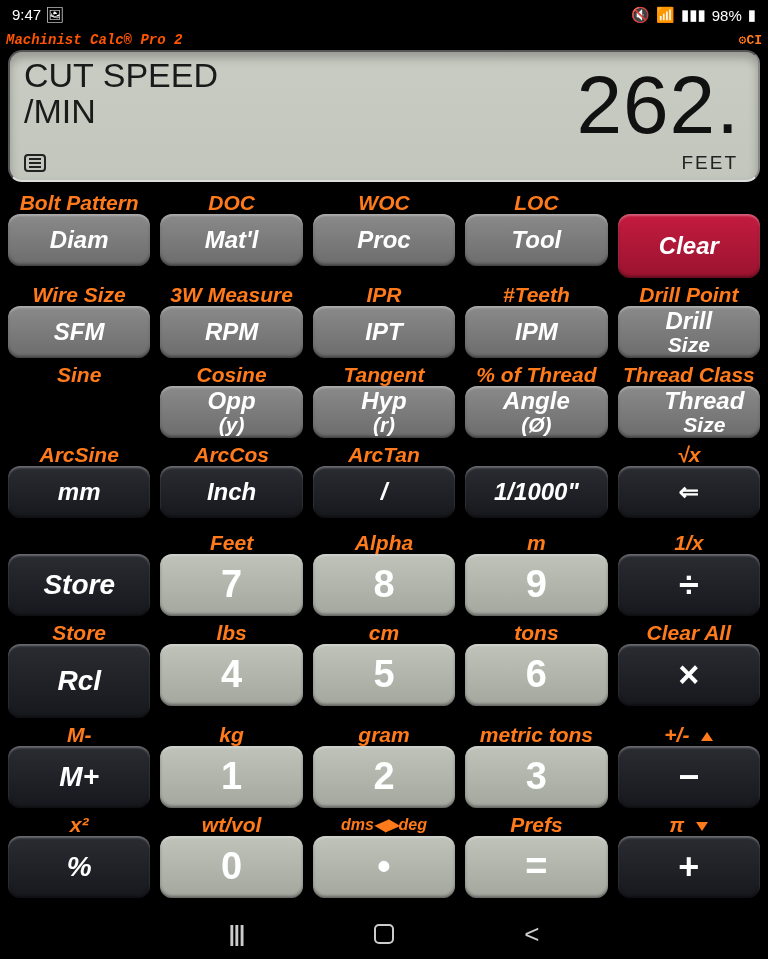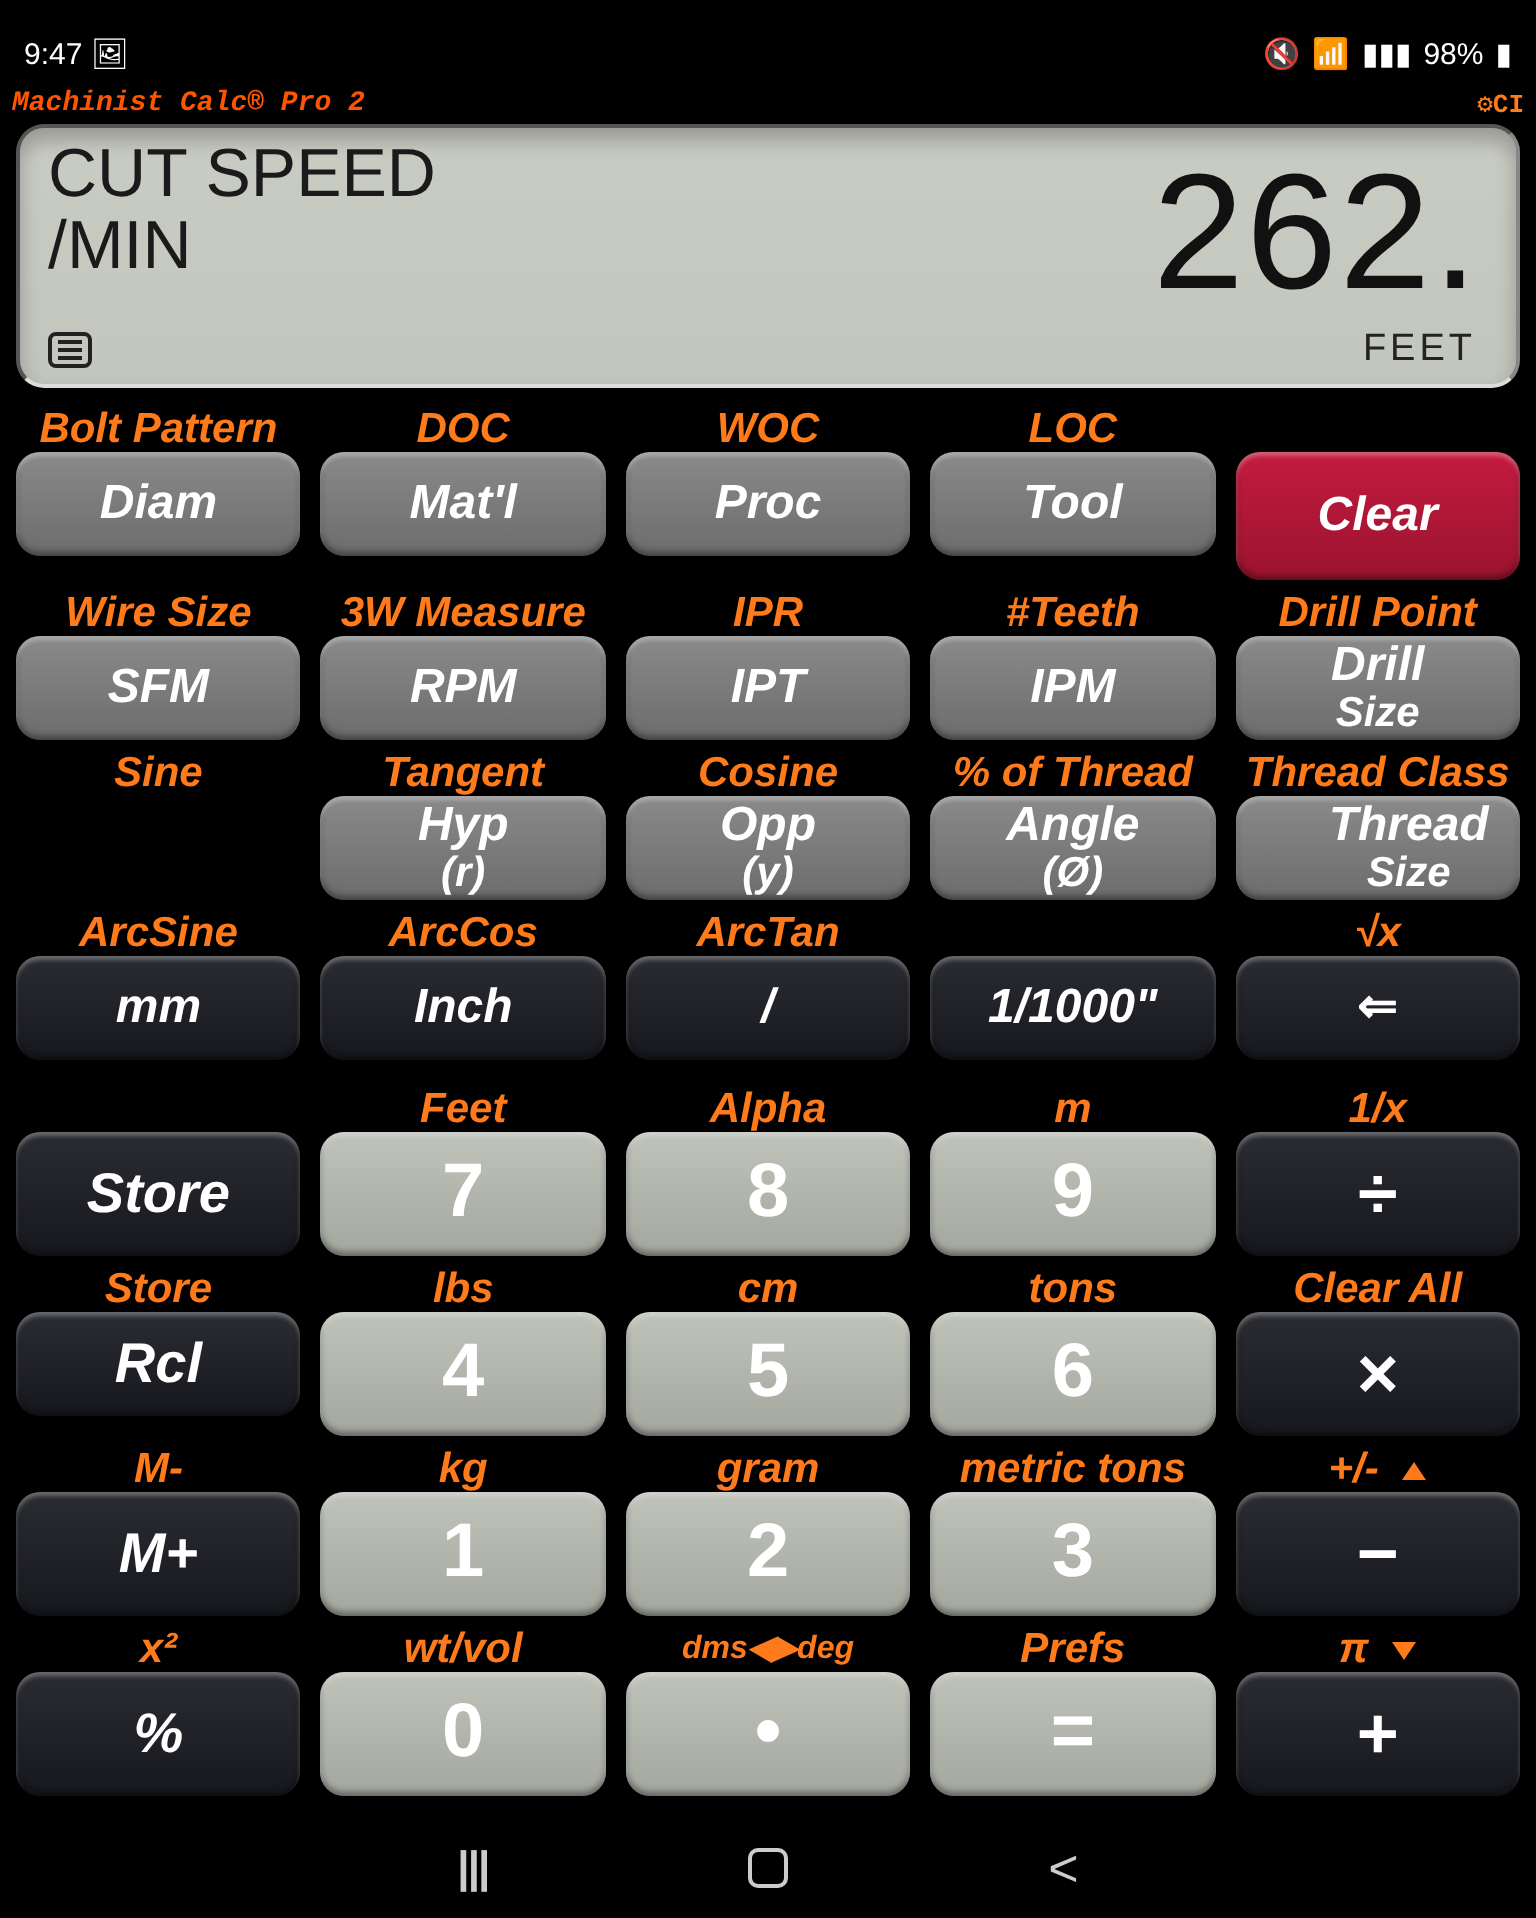--- a/index.html
+++ b/index.html
@@ -1,17 +1,17 @@
 <!DOCTYPE html>
 <html><head>
 <meta charset="utf-8">
 <style>
   * { box-sizing: border-box; margin: 0; padding: 0; }
   html, body { width: 768px; height: 959px; background: #000; font-family: Arial, Helvetica, sans-serif; overflow: hidden; }
-  .statusbar { height: 30px; display: flex; justify-content: space-between; align-items: center; padding: 0 12px; color: #fff; font-size: 15px; margin-top: 12px; }
+  .statusbar { height: 30px; display: flex; justify-content: space-between; align-items: center; padding: 0 12px; color: #fff; font-size: 15px; }
   .status-right { display: flex; align-items: center; gap: 6px; }
   .brand { height: 20px; padding: 0 6px; color: #ff5500; font-style: italic; font-weight: bold; font-size: 14px; display:flex; align-items:center; justify-content:space-between;font-family:Liberation Mono, monospace;}
   .brand-right { color:#ff7a1a; font-weight:bold; font-style:normal; font-size:13px;}
   .display-wrap { padding: 0 8px 6px 8px; }
   .display {
     background: linear-gradient(#c9ccc3, #c2c6bd);
     border-radius: 14px;
     border-top: 2px solid #555;
     border-left: 2px solid #555;
     border-right: 2px solid #888;
@@ -152,31 +152,31 @@
           <span>Drill</span>
           <span class="sub">Size</span>
         </div>
       </div>
     </div>
     <div class="row">
       <div class="col">
         <div class="upper">Sine</div>
       </div>
       <div class="col">
+        <div class="upper">Cosine</div>
+        <div class="key k-gray" style="height: 52px;">
+          <span>Opp</span>
+          <span class="sub">(y)</span>
+        </div>
+      </div>
+      <div class="col">
         <div class="upper">Tangent</div>
         <div class="key k-gray" style="height: 52px;">
           <span>Hyp</span>
           <span class="sub">(r)</span>
-        </div>
-      </div>
-      <div class="col">
-        <div class="upper">Cosine</div>
-        <div class="key k-gray" style="height: 52px;">
-          <span>Opp</span>
-          <span class="sub">(y)</span>
         </div>
       </div>
       <div class="col">
         <div class="upper">% of Thread</div>
         <div class="key k-gray" style="height: 52px;">
           <span>Angle</span>
           <span class="sub">(Ø)</span>
         </div>
       </div>
       <div class="col">
@@ -249,21 +249,21 @@
       <div class="col">
         <div class="upper">1/x</div>
         <div class="key k-op" style="height: 62px;">
           <span>÷</span>
         </div>
       </div>
     </div>
     <div class="row">
       <div class="col">
         <div class="upper">Store</div>
-        <div class="key k-func" style="height: 52px;">
+        <div class="key k-func" style="height: 74px;">
           <span>Rcl</span>
         </div>
       </div>
       <div class="col">
         <div class="upper">lbs</div>
         <div class="key k-num" style="height: 62px;">
           <span>4</span>
         </div>
       </div>
       <div class="col">

